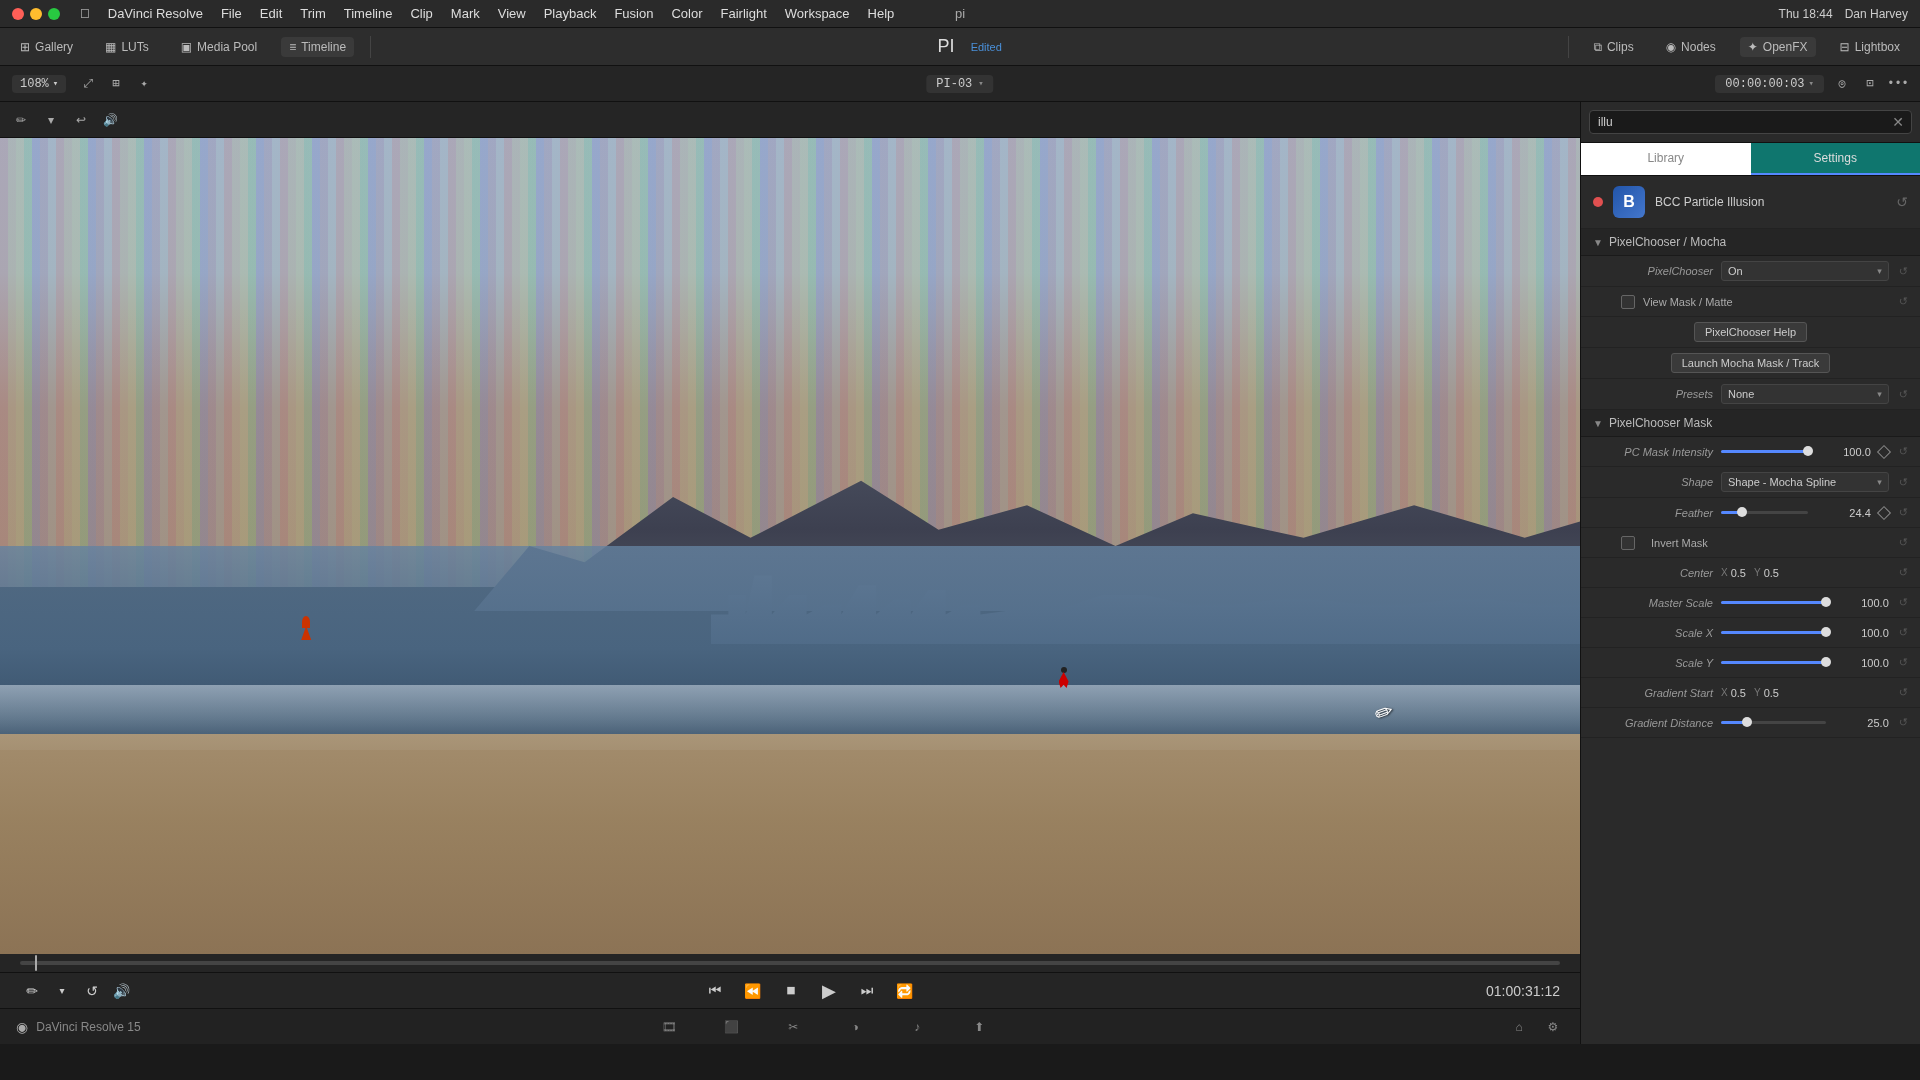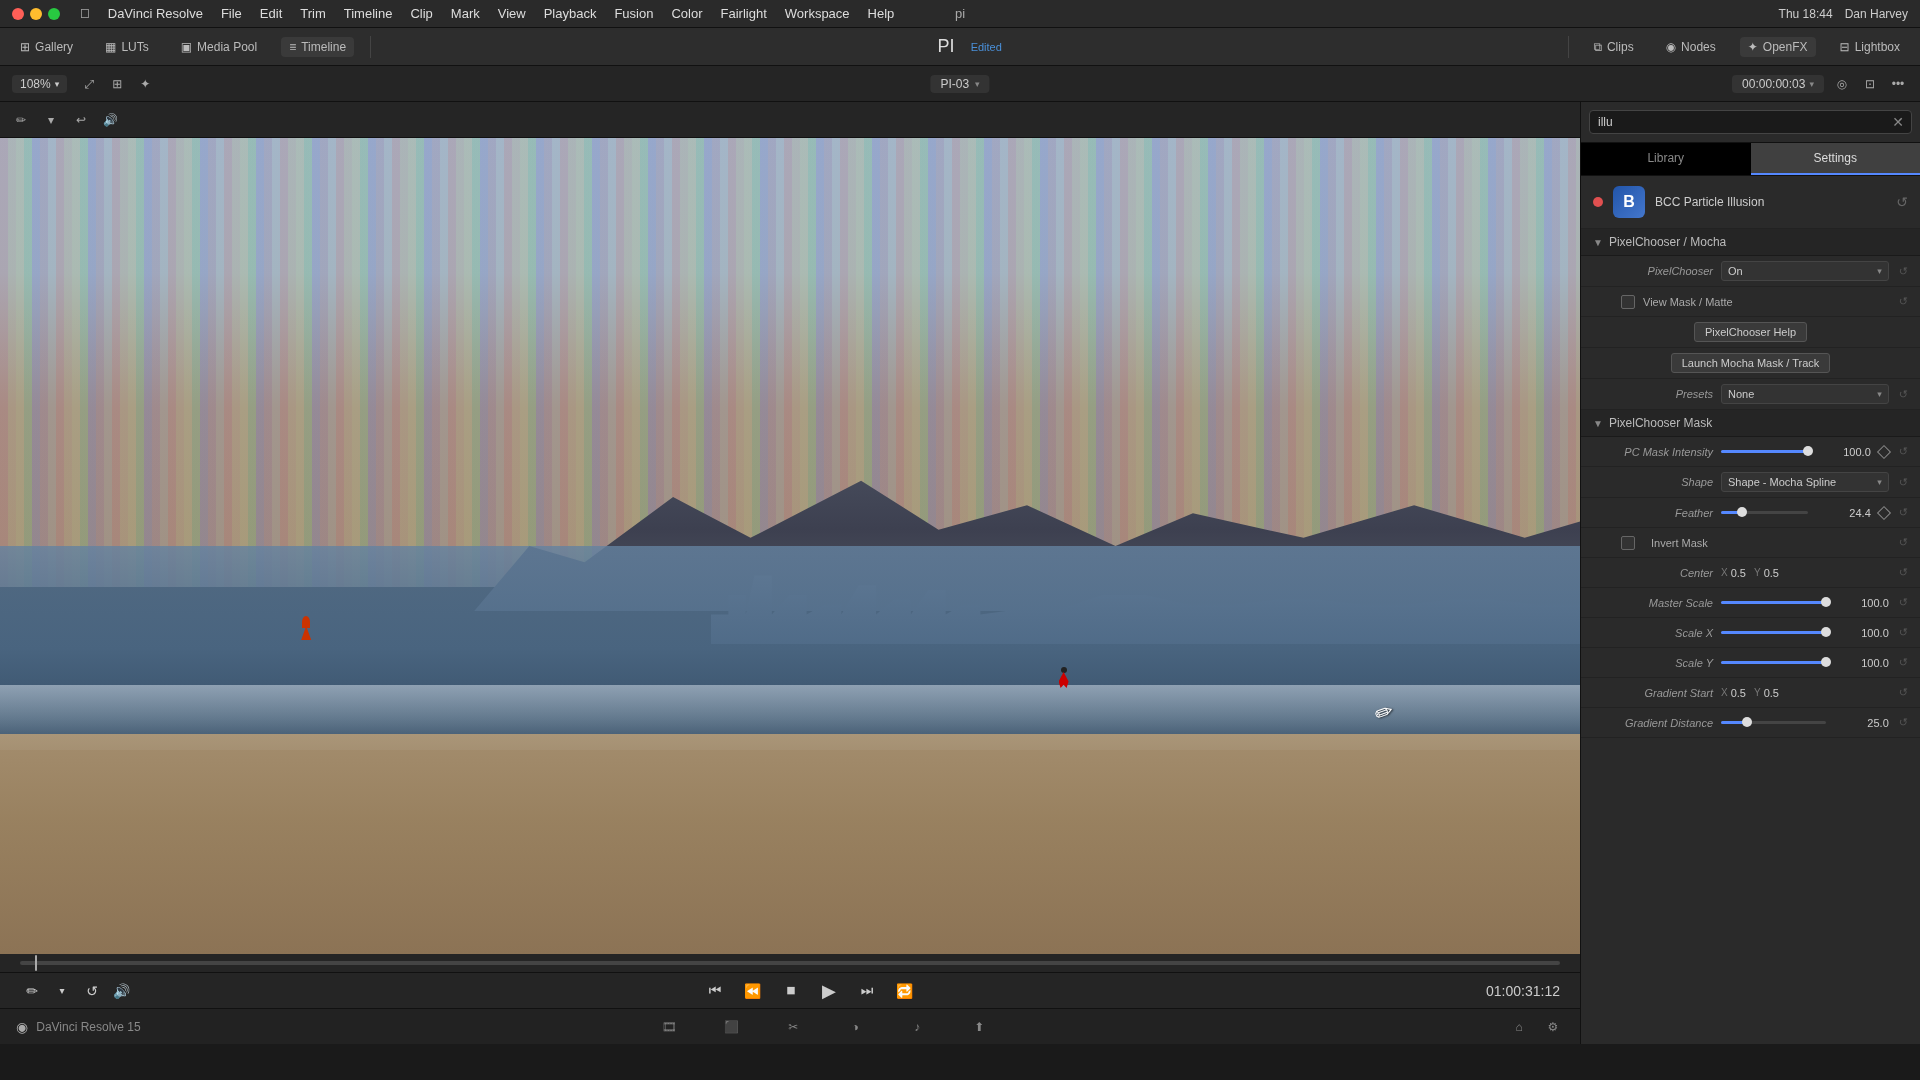--- a/index.html
+++ b/index.html
@@ -428,26 +428,26 @@
       display: flex;
       border-bottom: 1px solid #111;
     }
     .panel-tab {
       flex: 1;
       text-align: center;
       padding: 8px;
       font-size: 12px;
       color: #888;
       cursor: pointer;
-      background: #000000;
+      background: #ffffff;
       border-bottom: 2px solid transparent;
     }
     .panel-tab.active {
       color: #ddd;
-      background: #404040;
+      background: #0f766e;
       border-bottom: 2px solid #5588ff;
     }
 
     
     .effect-item {
       display: flex;
       align-items: center;
       padding: 10px 12px;
       border-bottom: 1px solid #222;
       gap: 10px;
@@ -684,21 +684,21 @@
   <div class="toolbar-btn active">
     <span>✦</span>
     <span>OpenFX</span>
   </div>
   <div class="toolbar-btn">
     <span>⊟</span>
     <span>Lightbox</span>
   </div>
 </div>
 
-<div class="secondary-toolbar" style="position:relative;">
+<div class="secondary-toolbar" style="position:relative;font-family:Liberation Mono, monospace;">
   <div class="zoom-control">
     <span>108%</span>
     <span style="font-size:9px;">▾</span>
   </div>
   <div class="secondary-toolbar-icons">
     <div class="st-icon">⤢</div>
     <div class="st-icon">⊞</div>
     <div class="st-icon">✦</div>
   </div>
   <div style="position:absolute; left:50%; transform:translateX(-50%); display:flex; align-items:center; gap:8px;">

